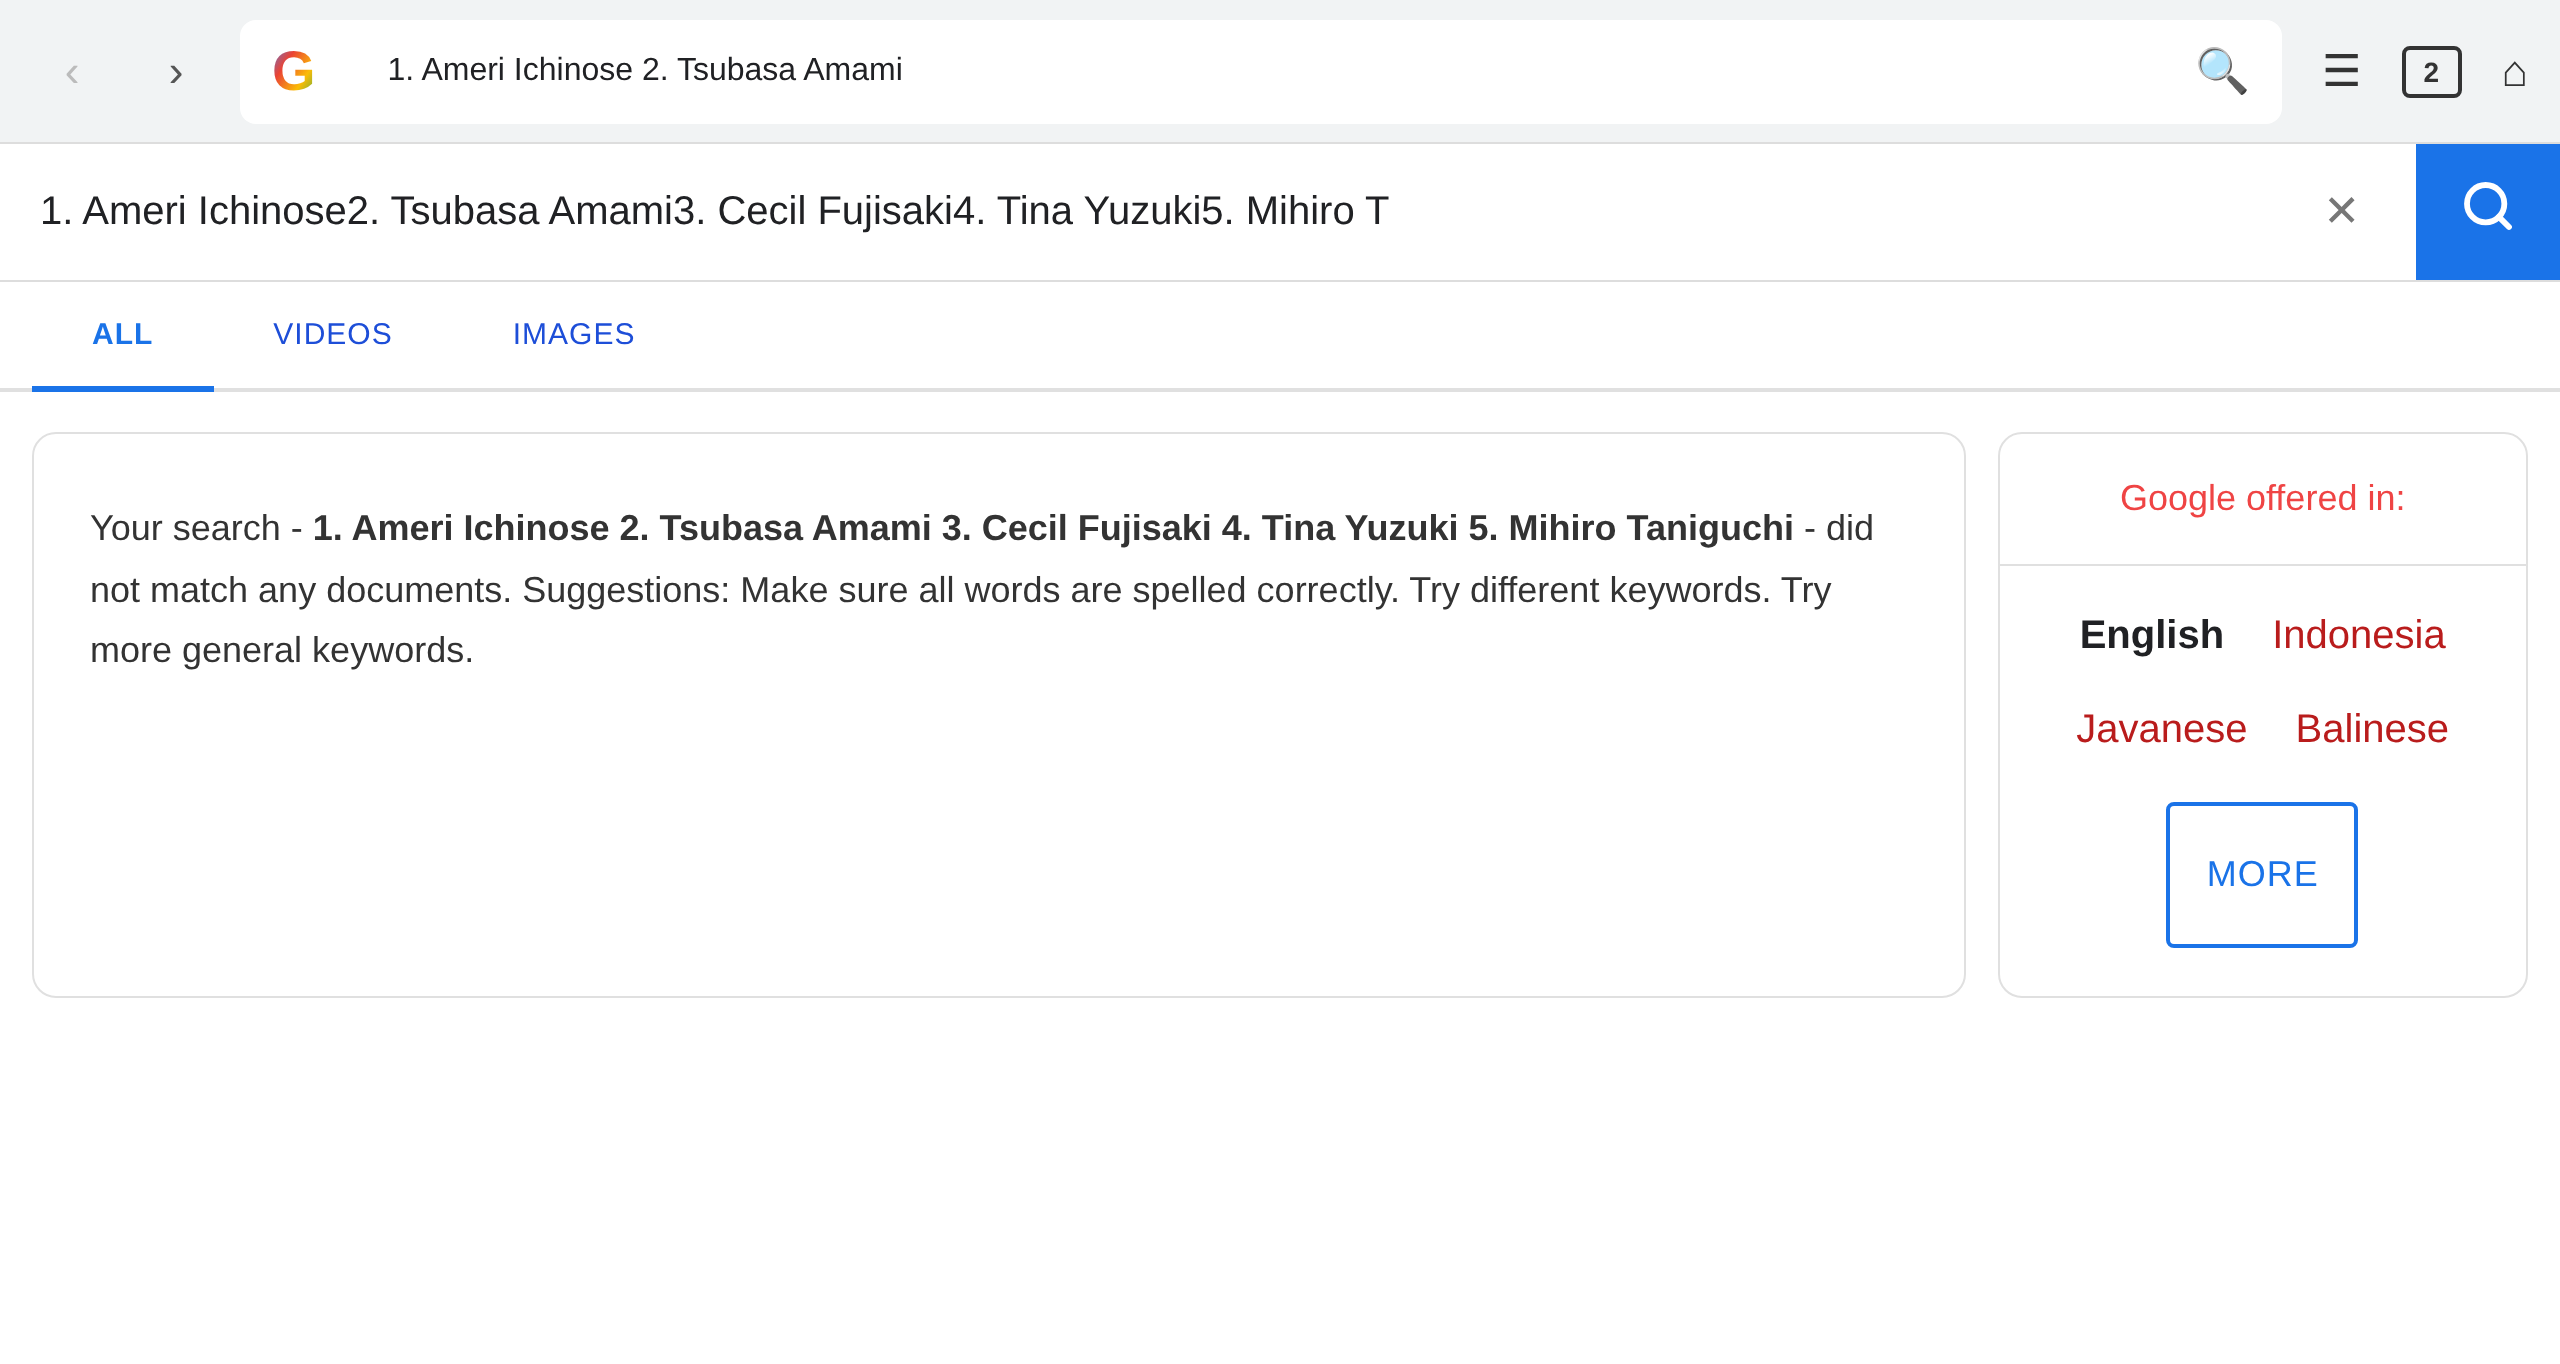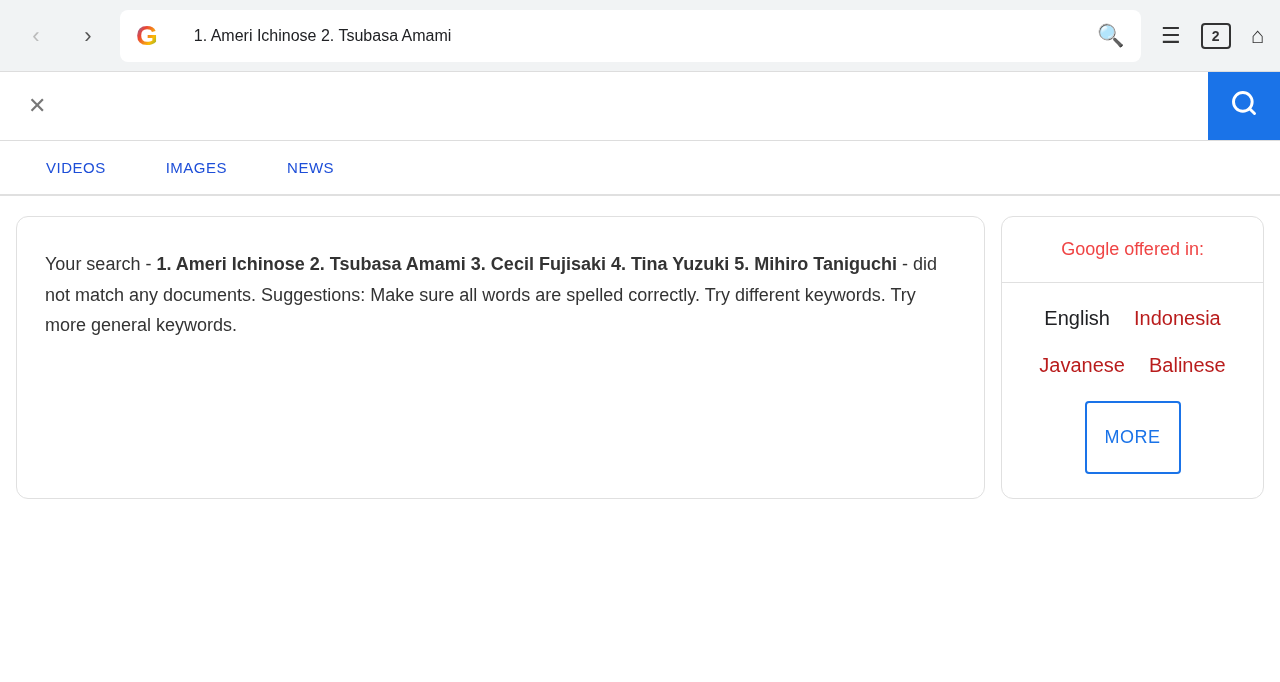--- a/index.html
+++ b/index.html
@@ -200,21 +200,21 @@
     .offered-languages {
       display: flex;
       align-items: center;
       justify-content: center;
       gap: 24px;
       padding: 24px 28px;
       flex-wrap: wrap;
     }
     .lang-current {
       font-size: 20px;
-      font-weight: normal;
+      font-weight: bold;
       color: #202124;
     }
     .lang-link {
       font-size: 20px;
       color: #b91c1c;
       cursor: pointer;
       text-decoration: none;
     }
     .lang-more-btn {
       font-size: 18px;
@@ -242,36 +242,37 @@
   </div>
   <div class="browser-icons">
     <span class="hamburger-icon">☰</span>
     <div class="tab-count-box">2</div>
     <span class="home-icon">⌂</span>
   </div>
 </div>
 
 <div class="search-bar-container">
   <div class="search-input-area">
+    <span class="search-text">1. Ameri Ichinose2. Tsubasa Amami3. Cecil Fujisaki4. Tina Yuzuki5. Mihiro T</span>
     <span class="clear-icon">✕</span>
   </div>
   <button class="search-button">
     <span class="search-button-icon">
       <svg xmlns="http://www.w3.org/2000/svg" width="28" height="28" viewBox="0 0 24 24" fill="none" stroke="white" stroke-width="2.5" stroke-linecap="round" stroke-linejoin="round">
         <circle cx="11" cy="11" r="8"></circle>
         <line x1="21" y1="21" x2="16.65" y2="16.65"></line>
       </svg>
     </span>
   </button>
 </div>
 
 <div class="tabs-bar">
+  <div class="tab-item active">ALL</div>
   <div class="tab-item">VIDEOS</div>
   <div class="tab-item">IMAGES</div>
-  <div class="tab-item">NEWS</div>
 </div>
 
 <div class="main-content">
 
   <div class="no-results-card">
     <span>Your search - </span><span class="query-bold">1. Ameri Ichinose 2. Tsubasa Amami 3. Cecil Fujisaki 4. Tina Yuzuki 5. Mihiro Taniguchi</span><span> - did not match any documents. Suggestions: Make sure all words are spelled correctly. Try different keywords. Try more general keywords.</span>
   </div>
 
   <div class="offered-card">
     <div class="offered-header">Google offered in:</div>

